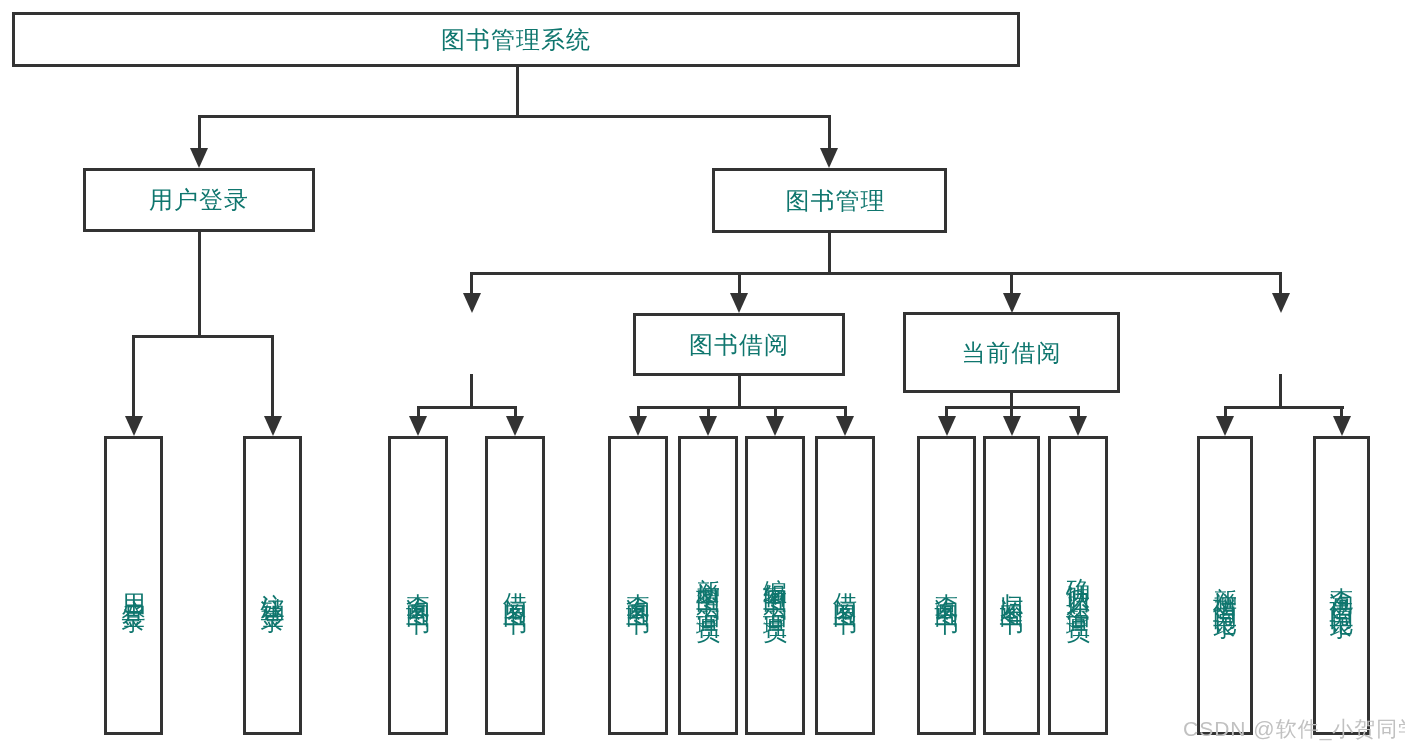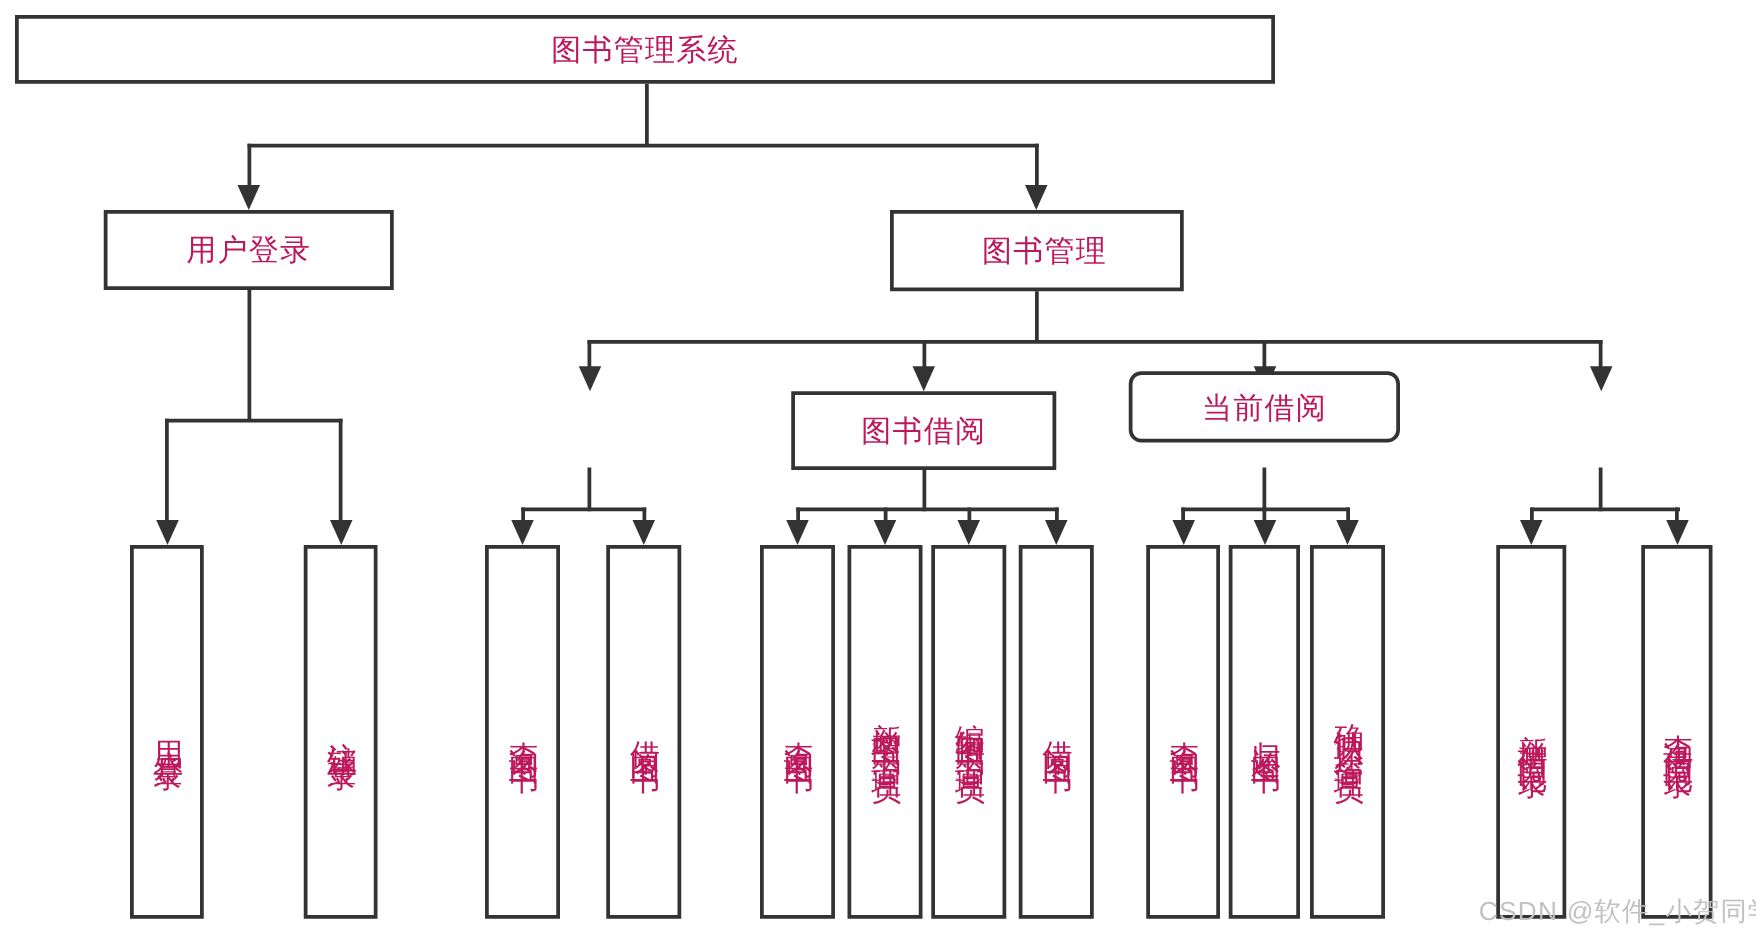--- a/index.html
+++ b/index.html
@@ -19,21 +19,21 @@
     border-top: 20px solid #333333;
   }
   .node {
     position: absolute;
     background: #ffffff;
     border: 3px solid #333333;
     box-sizing: border-box;
     display: flex;
     align-items: center;
     justify-content: center;
-    color: #be185d;
+    color: #0f766e;
     font-size: 24px;
     letter-spacing: 1px;
     z-index: 2;
     white-space: nowrap;
   }
   .vtext {
     writing-mode: vertical-rl;
     text-orientation: mixed;
     letter-spacing: 6px;
     white-space: nowrap;
@@ -134,21 +134,21 @@
   <div class="node" style="left:83px; top:168px; width:232px; height:64px;">
     <span>用户登录</span>
   </div>
   <div class="node" style="left:712px; top:168px; width:235px; height:65px;padding-left:12px;">
     <span>图书管理</span>
   </div>
 
   <div class="node" style="left:633px; top:313px; width:212px; height:63px;text-align:center;">
     <span>图书借阅</span>
   </div>
-  <div class="node" style="left:903px; top:297px; width:217px; height:57px;border-radius:10px;">
+  <div class="node" style="left:903px; top:312px; width:217px; height:81px;">
     <span>当前借阅</span>
   </div>
 
   <div class="node" style="left:104px; top:436px; width:59px; height:299px;">
     <span class="vtext">用户登录</span>
   </div>
   <div class="node" style="left:243px; top:436px; width:59px; height:299px;">
     <span class="vtext">注销登录</span>
   </div>
 

